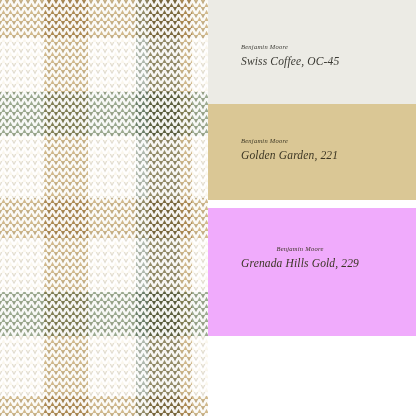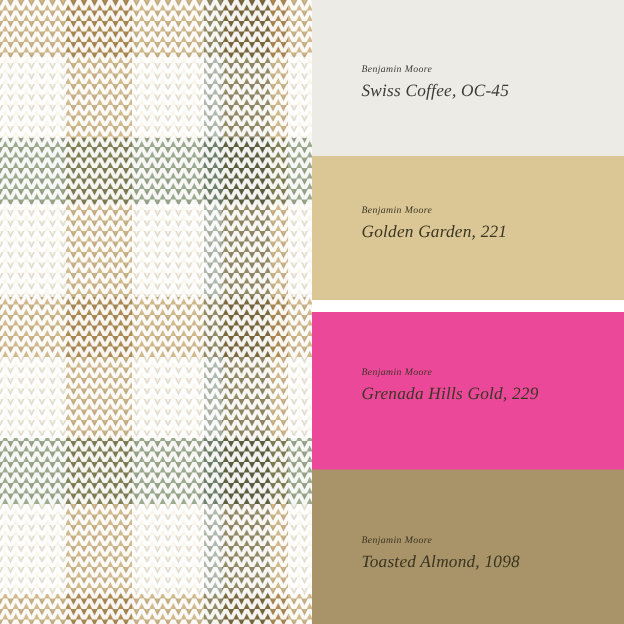--- a/index.html
+++ b/index.html
@@ -142,28 +142,22 @@
       </div>
     </div>
 
     <div class="chip" style="top: 104px; height: 96px; background: rgb(218, 199, 149);">
       <div class="chip-text" style="top: 34px;">
         <p class="brand" style="color: rgb(60, 54, 35);">Benjamin Moore</p>
         <p class="name" style="color: rgb(60, 54, 35);">Golden Garden, 221</p>
       </div>
     </div>
 
-    <div class="chip" style="top: 208px; height: 128px; background: #ec4899;">
+    <div class="chip" style="top: 208px; height: 128px; background: #f0abfc; text-align: center;">
       <div class="chip-text" style="top: 38px;">
         <p class="brand" style="color: rgb(59, 53, 36);">Benjamin Moore</p>
         <p class="name" style="color: rgb(59, 53, 36);">Grenada Hills Gold, 229</p>
       </div>
     </div>
 
-    <div class="chip" style="top: 313px; height: 103px; background: rgb(168, 148, 104);">
-      <div class="chip-text" style="top: 45px;">
-        <p class="brand" style="color: rgb(58, 52, 33);">Benjamin Moore</p>
-        <p class="name" style="color: rgb(58, 52, 33);">Toasted Almond, 1098</p>
-      </div>
-    </div>
 
   </div>
 </div>
 
 </body></html>

